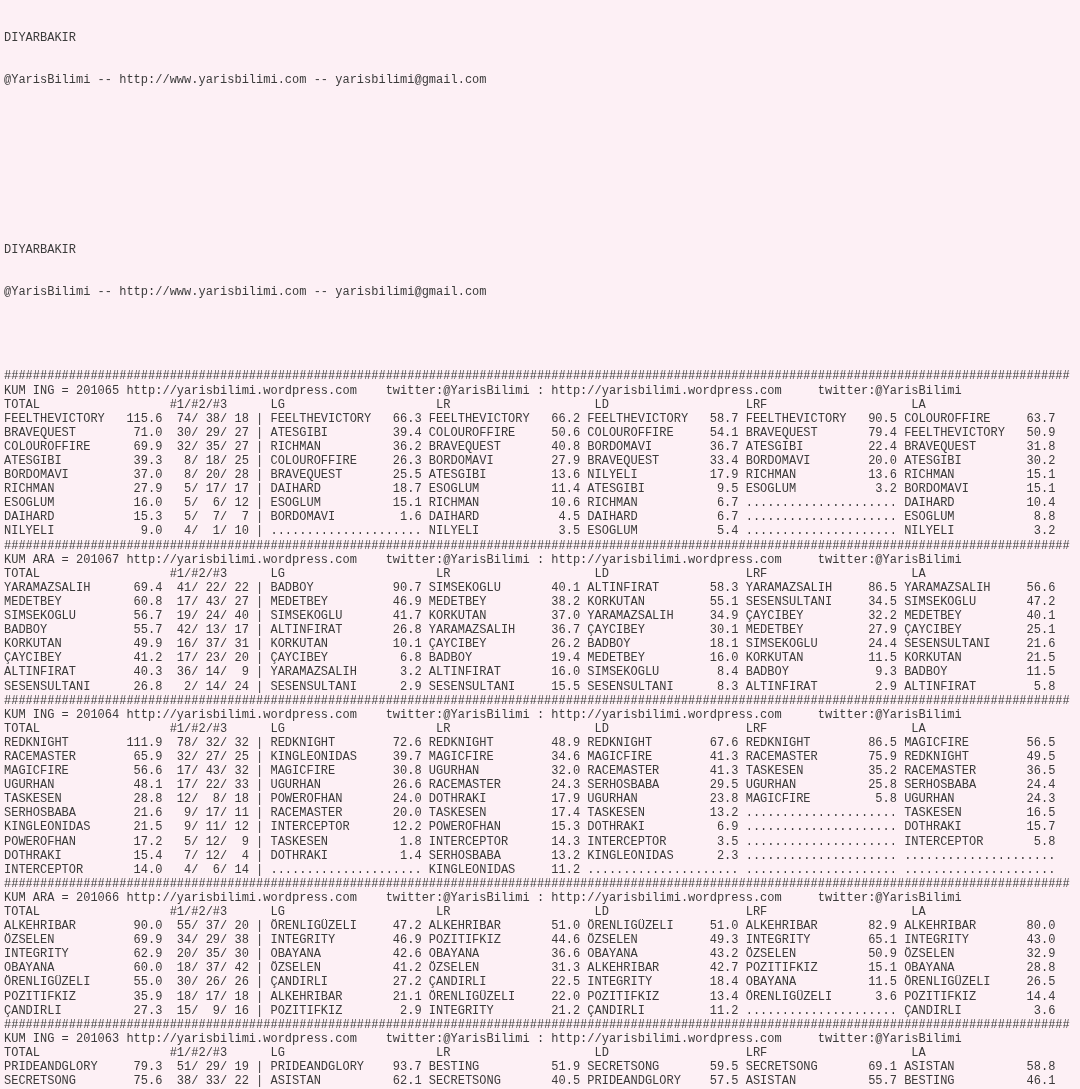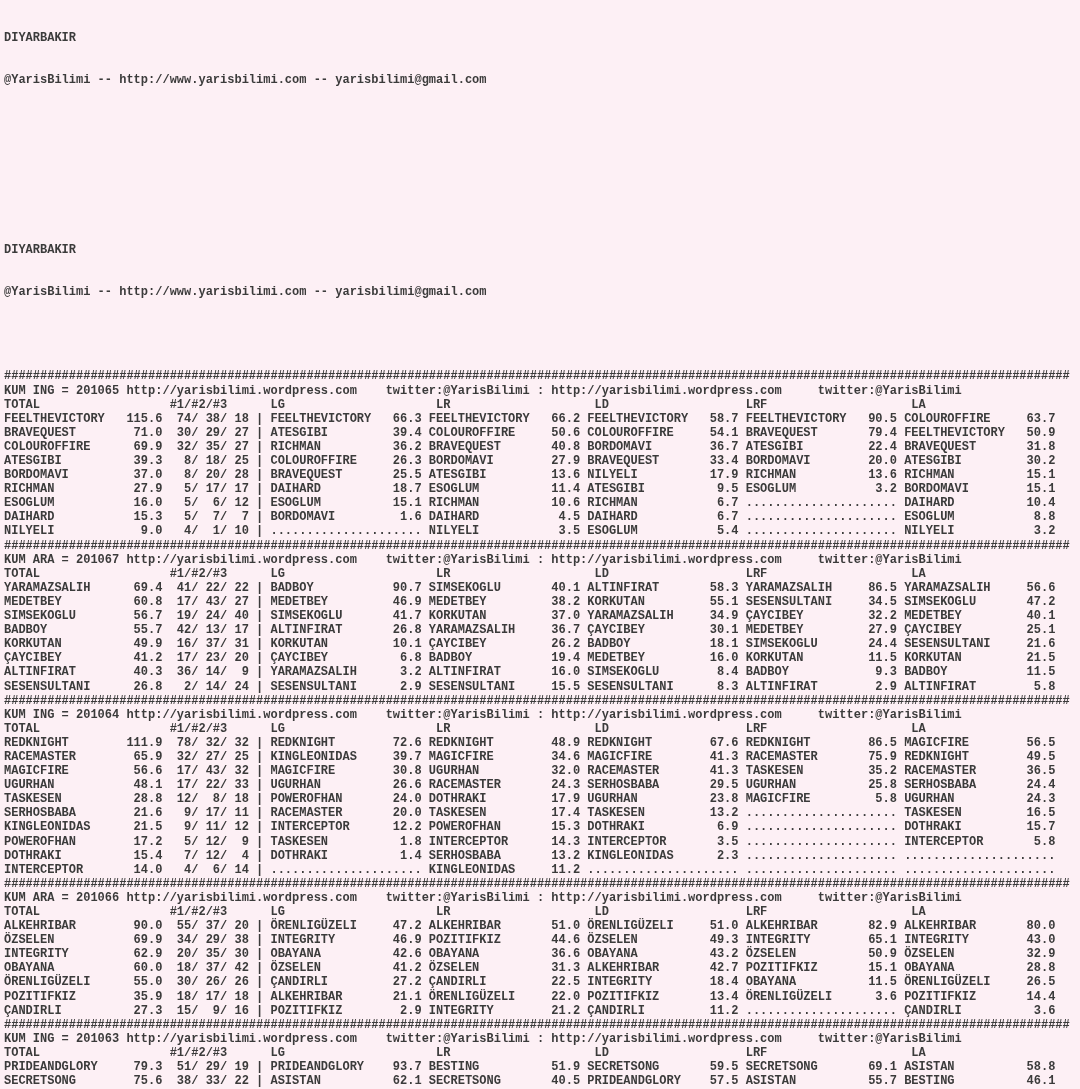--- a/index.html
+++ b/index.html
@@ -10,21 +10,21 @@
     font-size:12px;
     line-height:14.1px;
     width:1080px;
     height:1089px;
     overflow:hidden;
   }
   #report{
     padding:3px 0 0 4px;
     white-space:pre;
   }
-  .ln{min-height:14.1px;font-weight:bold;}
+  .ln{min-height:14.1px;}
 </style>
 </head>
 <body>
 
 <div id="report">
   <div class="ln">DIYARBAKIR</div>
   <div class="ln">@YarisBilimi -- http://www.yarisbilimi.com -- yarisbilimi@gmail.com</div>
   <div class="ln"></div>
   <div class="ln"></div>
   <div class="ln"></div>

